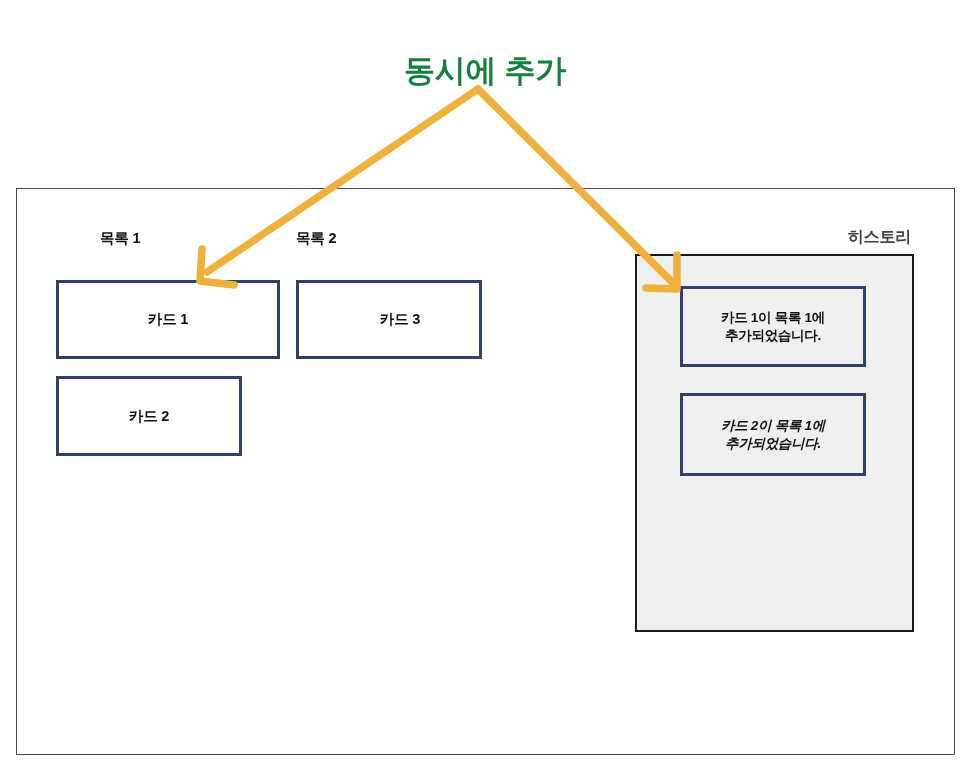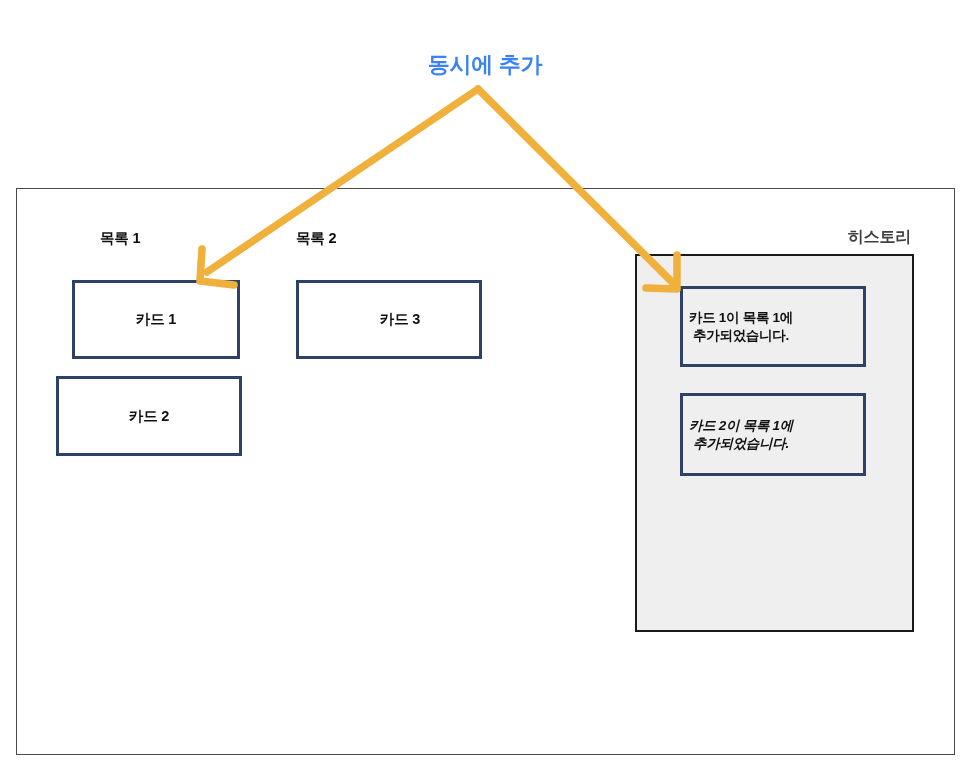--- a/index.html
+++ b/index.html
@@ -19,23 +19,23 @@
     overflow: hidden;
   }
 
   
   .annotation-title {
     position: absolute;
     left: 0;
     top: 50px;
     width: 970px;
     text-align: center;
-    font-size: 22px;
+    font-size: 31px;
     font-weight: bold;
-    color: #3b82f6;
+    color: #15803d;
     letter-spacing: -0.3px;
     white-space: nowrap;
   }
 
   
   .arrow-layer {
     position: absolute;
     left: 0;
     top: 0;
     width: 978px;
@@ -75,21 +75,21 @@
     border: 3.4px solid #2e4268;
     background: #ffffff;
     display: flex;
     align-items: center;
     justify-content: center;
     font-size: 14.5px;
     font-weight: bold;
     color: #101010;
     letter-spacing: -0.2px;
   }
-  .card.card-1 { left: 39px;  top: 91px;  width: 168px; height: 79px; margin-left: 16px; }
+  .card.card-1 { left: 39px;  top: 91px;  width: 224px; height: 79px; }
   .card.card-2 { left: 39px;  top: 187px; width: 186px; height: 80px; }
   .card.card-3 { left: 279px; top: 91px;  width: 186px; height: 79px; }
 
   
   .history-label {
     position: absolute;
     right: 43px;
     top: 26px;
     font-size: 16px;
     font-weight: bold;
@@ -110,20 +110,21 @@
   }
   .history-item {
     position: absolute;
     left: 43px;
     width: 186px;
     box-sizing: border-box;
     border: 3.4px solid #2e4268;
     background: #efefef;
     display: flex;
     align-items: center;
+    justify-content: center;
     text-align: center;
     font-size: 13.5px;
     font-weight: bold;
     color: #101010;
     line-height: 1.28;
     letter-spacing: -0.3px;
     padding: 0 6px;
   }
   .history-item.item-0 { top: 30px;  height: 81px; }
   .history-item.item-1 { top: 137px; height: 83px; }

